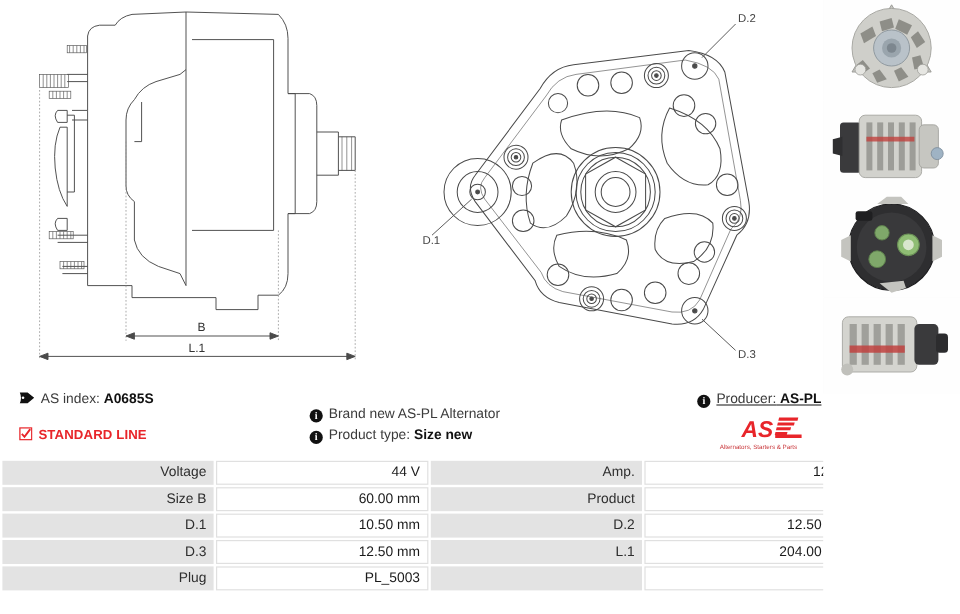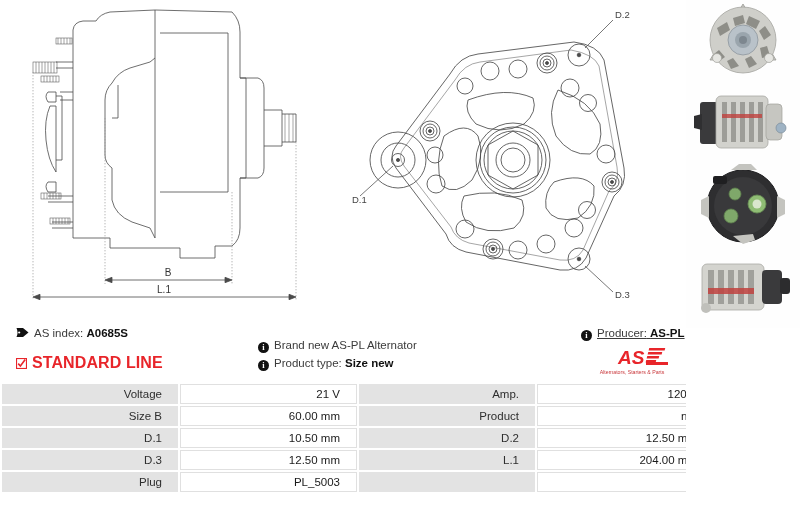--- a/index.html
+++ b/index.html
@@ -67,39 +67,39 @@
     line-height: 11px;
     vertical-align: -1px;
     margin-right: 5px;
     font-family: "Liberation Serif", serif;
   }
   .tag-icon { display:inline-block; width:13px; height:11px; vertical-align:-1px; margin-right:5px; }
   .check-icon { display:inline-block; width:11px; height:11px; vertical-align:-1px; margin-right:5px; }
   #std-line {
     color: #e8252a;
     font-weight: bold;
-    font-size: 16px;
+    font-size: 11px;
     letter-spacing: .1px;
   }
 
   
   #as-logo { position: absolute; left: 580px; top: 345px; width: 104px; height: 32px; }
 
   
   #spec {
     position: absolute; left: 0; top: 382px;
     width: 706px; height: 126px;
   }
   table.spec-table {
     width: 706px;
     border-collapse: separate;
     border-spacing: 2px;
     table-layout: fixed;
   }
-  table.spec-table td { height: 20px; padding: 0 16px; font-size: 11.5px; margin-top: 12px; }
+  table.spec-table td { height: 20px; padding: 0 6px; font-size: 11.5px; margin-top: 12px; }
   td.lbl {
     background: #e3e3e3;
     color: #2e2e2e;
     text-align: right;
   }
   td.val {
     background: #ffffff;
     border: 1px solid #e0e0e0;
     color: #1a1a1a;
     text-align: right;
@@ -339,21 +339,21 @@
     <table class="spec-table">
       <colgroup>
         <col class="c-lbl">
           <col class="c-val">
           <col class="c-lbl">
           <col class="c-val">
       </colgroup>
       <tbody>
         <tr>
           <td class="lbl">Voltage</td>
-          <td class="val">21 V</td>
+          <td class="val">44 V</td>
           <td class="lbl">Amp.</td>
           <td class="val">120 A</td>
         </tr>
         <tr>
           <td class="lbl">Size B</td>
           <td class="val">60.00 mm</td>
           <td class="lbl">Product</td>
           <td class="val">n/a</td>
         </tr>
         <tr>

